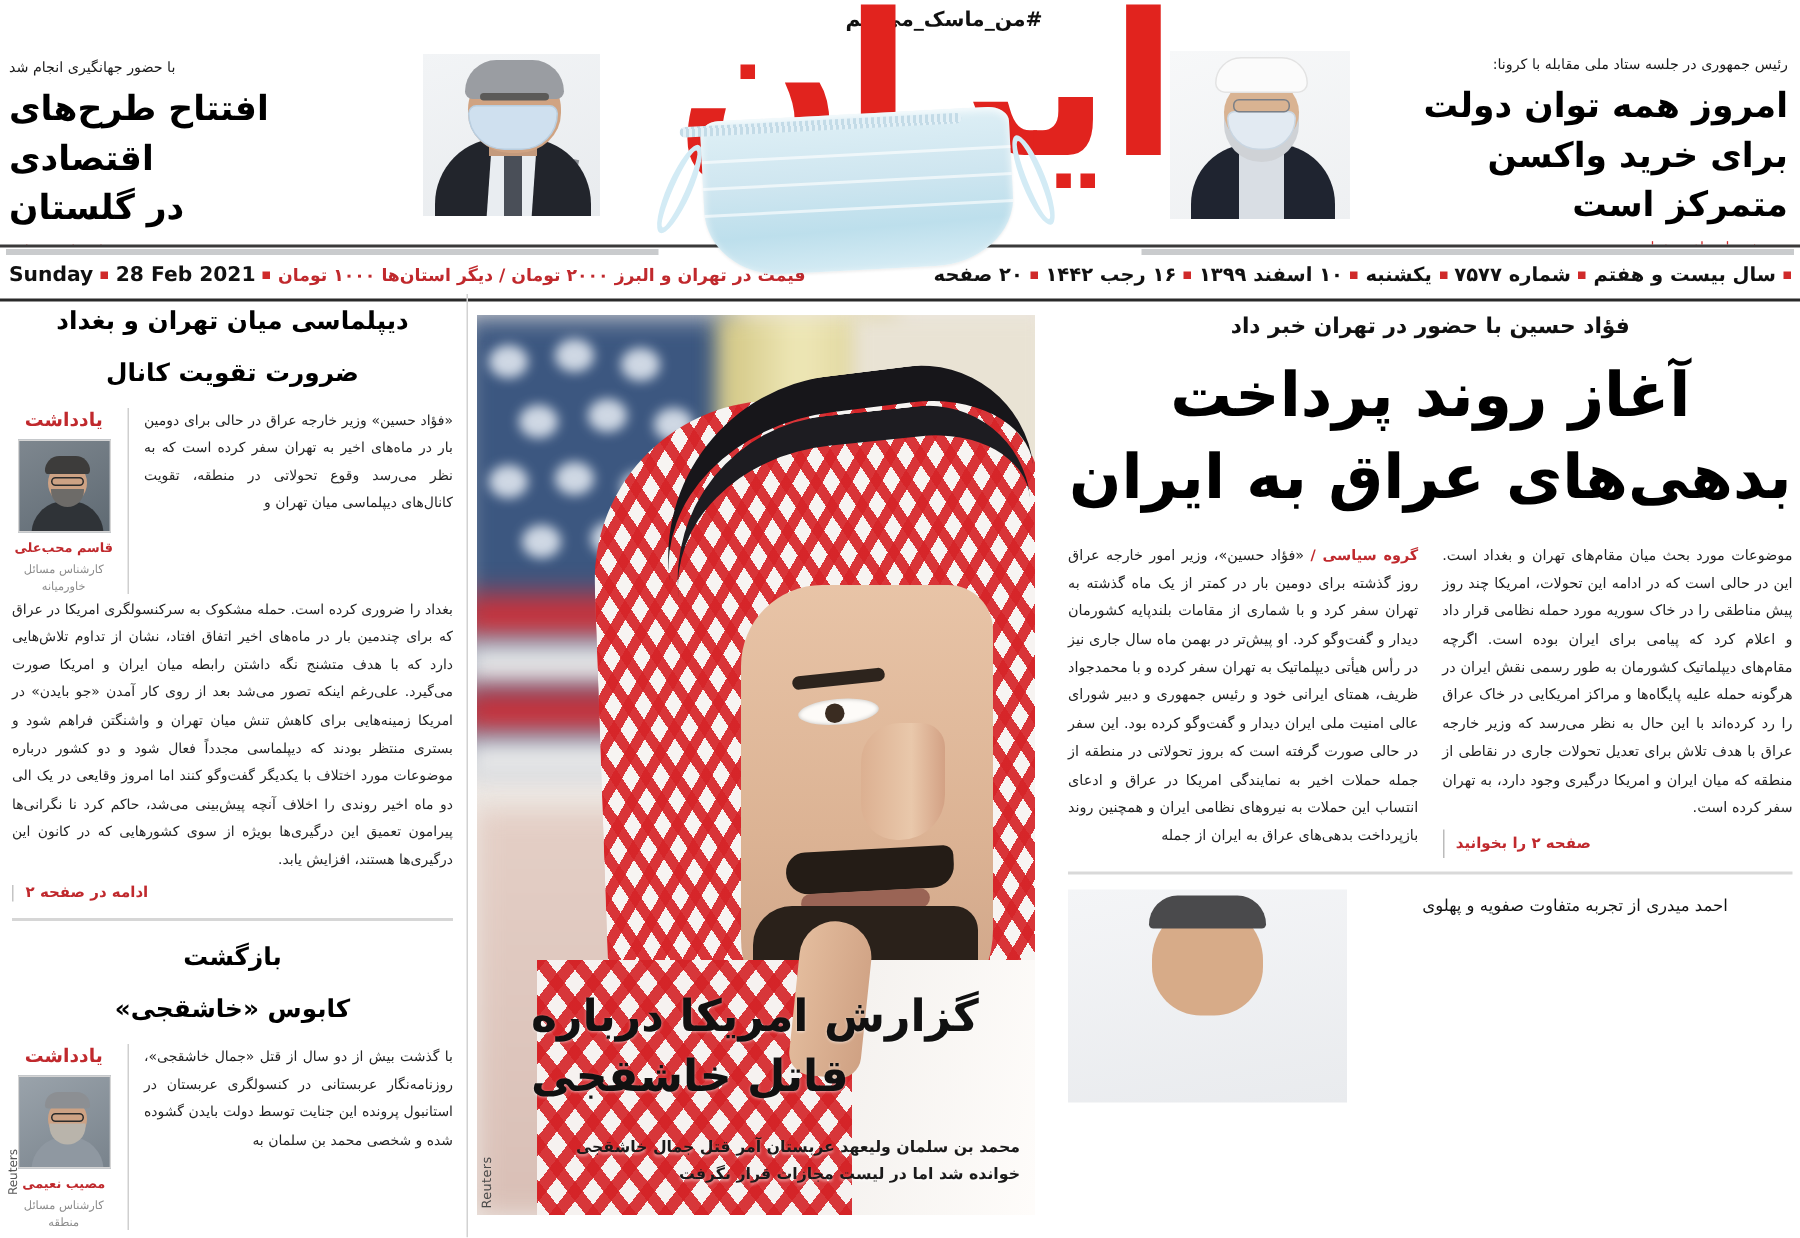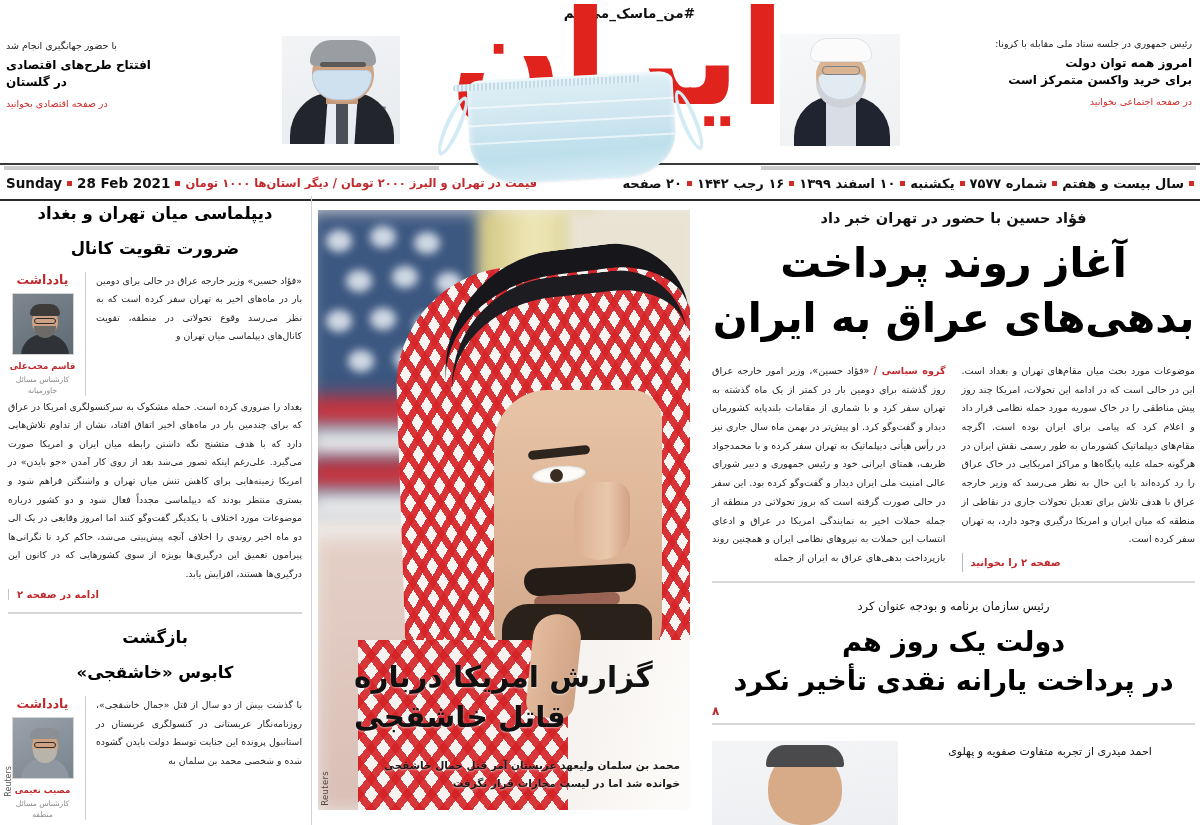--- a/index.html
+++ b/index.html
@@ -93,21 +93,21 @@
     direction: rtl;
   }
   .promo-kicker {
     font-size: 9.5px;
     color: #1b1b1b;
     letter-spacing: 0;
     line-height: 1.3;
     margin-bottom: 5px;
   }
   .promo-title {
-    font-size: 12px;
+    font-size: 23px;
     font-weight: bold;
     color: #000000;
     line-height: 1.42;
     letter-spacing: -0.2px;
   }
   .promo-link {
     font-size: 9.5px;
     color: #cf2a2a;
     margin-top: 7px;
   }
@@ -663,27 +663,20 @@
             <span class="read-link">صفحه ۲ را بخوانید</span>
           </div>
         </div>
         <div class="bcol">
           <span class="byline-tag">گروه سیاسی /</span>
           <span>«فؤاد حسین»، وزیر امور خارجه عراق روز گذشته برای دومین بار در کمتر از یک ماه گذشته به تهران سفر کرد و با شماری از مقامات بلندپایه کشورمان دیدار و گفت‌وگو کرد. او پیش‌تر در بهمن ماه سال جاری نیز در رأس هیأتی دیپلماتیک به تهران سفر کرده و با محمدجواد ظریف، همتای ایرانی خود و رئیس جمهوری و دبیر شورای عالی امنیت ملی ایران دیدار و گفت‌وگو کرده بود. این سفر در حالی صورت گرفته است که بروز تحولاتی در منطقه از جمله حملات اخیر به نمایندگی امریکا در عراق و ادعای انتساب این حملات به نیروهای نظامی ایران و همچنین روند بازپرداخت بدهی‌های عراق به ایران از جمله</span>
         </div>
       </div>
     </div>
 
-    <div class="sec2">
-      <div class="sec2-kicker">رئیس سازمان برنامه و بودجه عنوان کرد</div>
-      <div class="sec2-headline">دولت یک روز هم</div>
-      <div class="sec2-headline">در پرداخت یارانه نقدی تأخیر نکرد</div>
-      <div class="pageref">۸</div>
-      <div class="rule-soft"></div>
-    </div>
 
     <div class="sec3">
       <div class="portrait">
 
         <div class="p3-head"></div>
 
         <div class="p3-hair"></div>
 
       </div>
       <div class="txtwrap">

